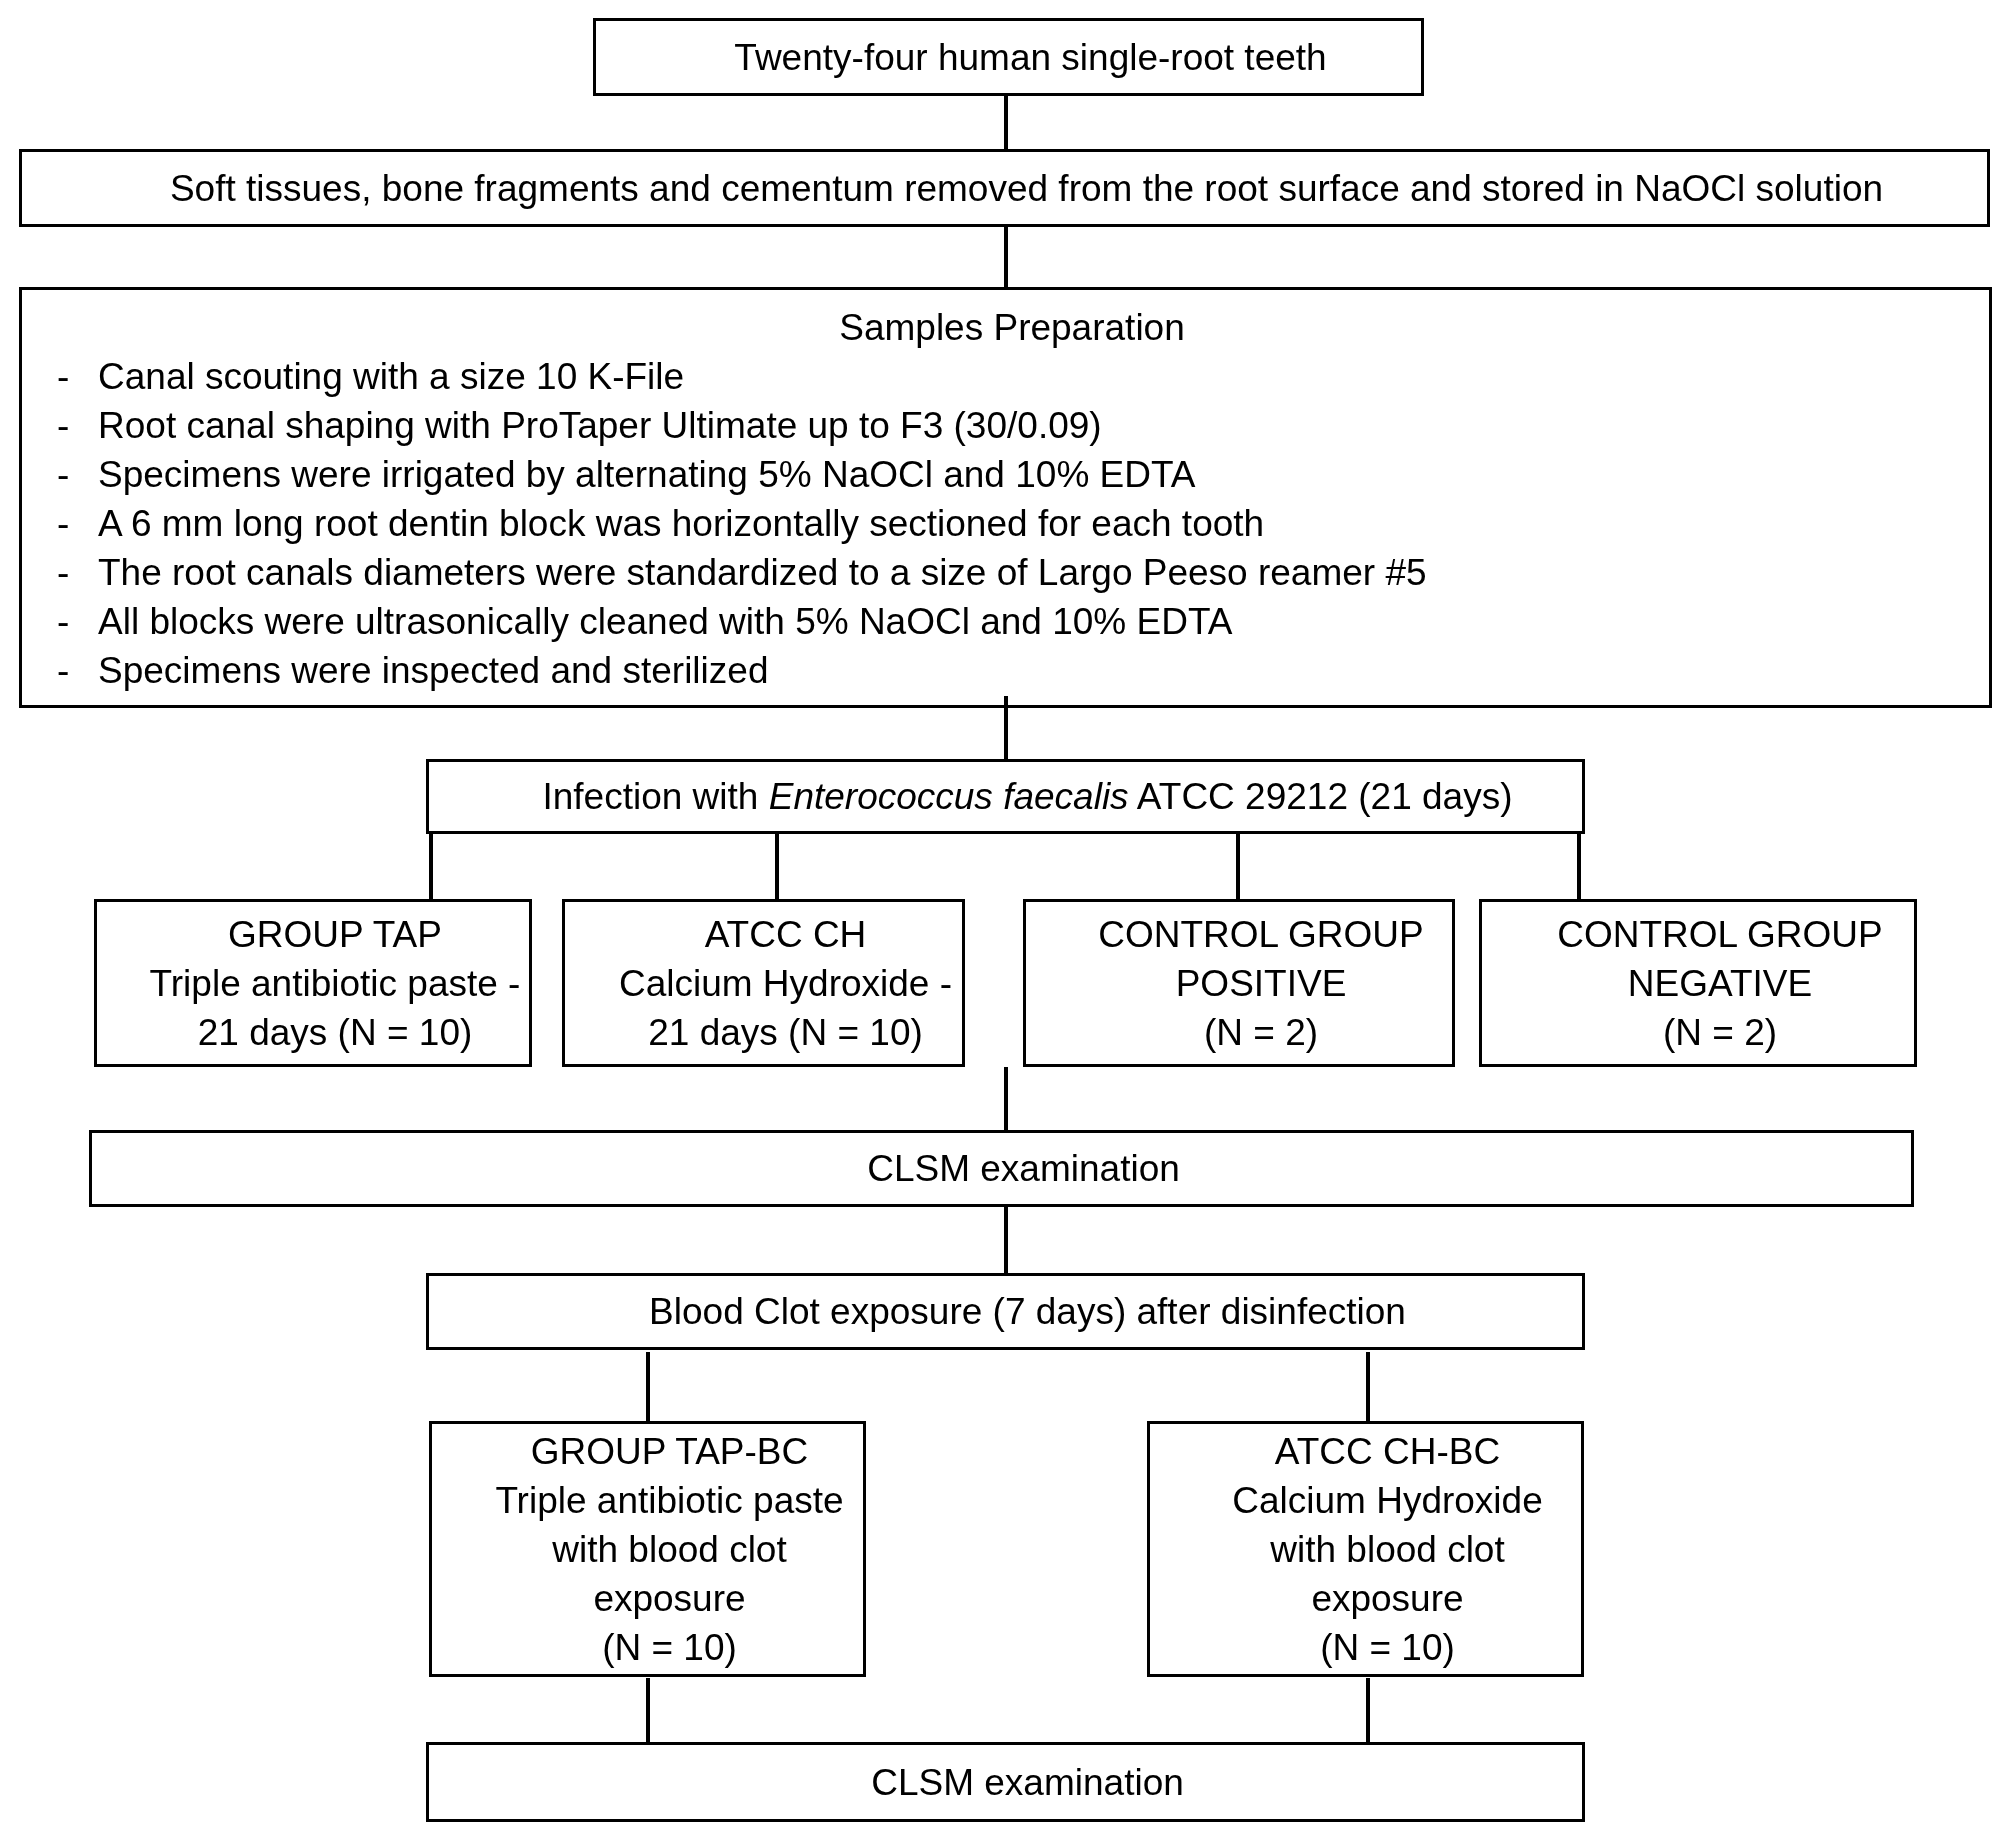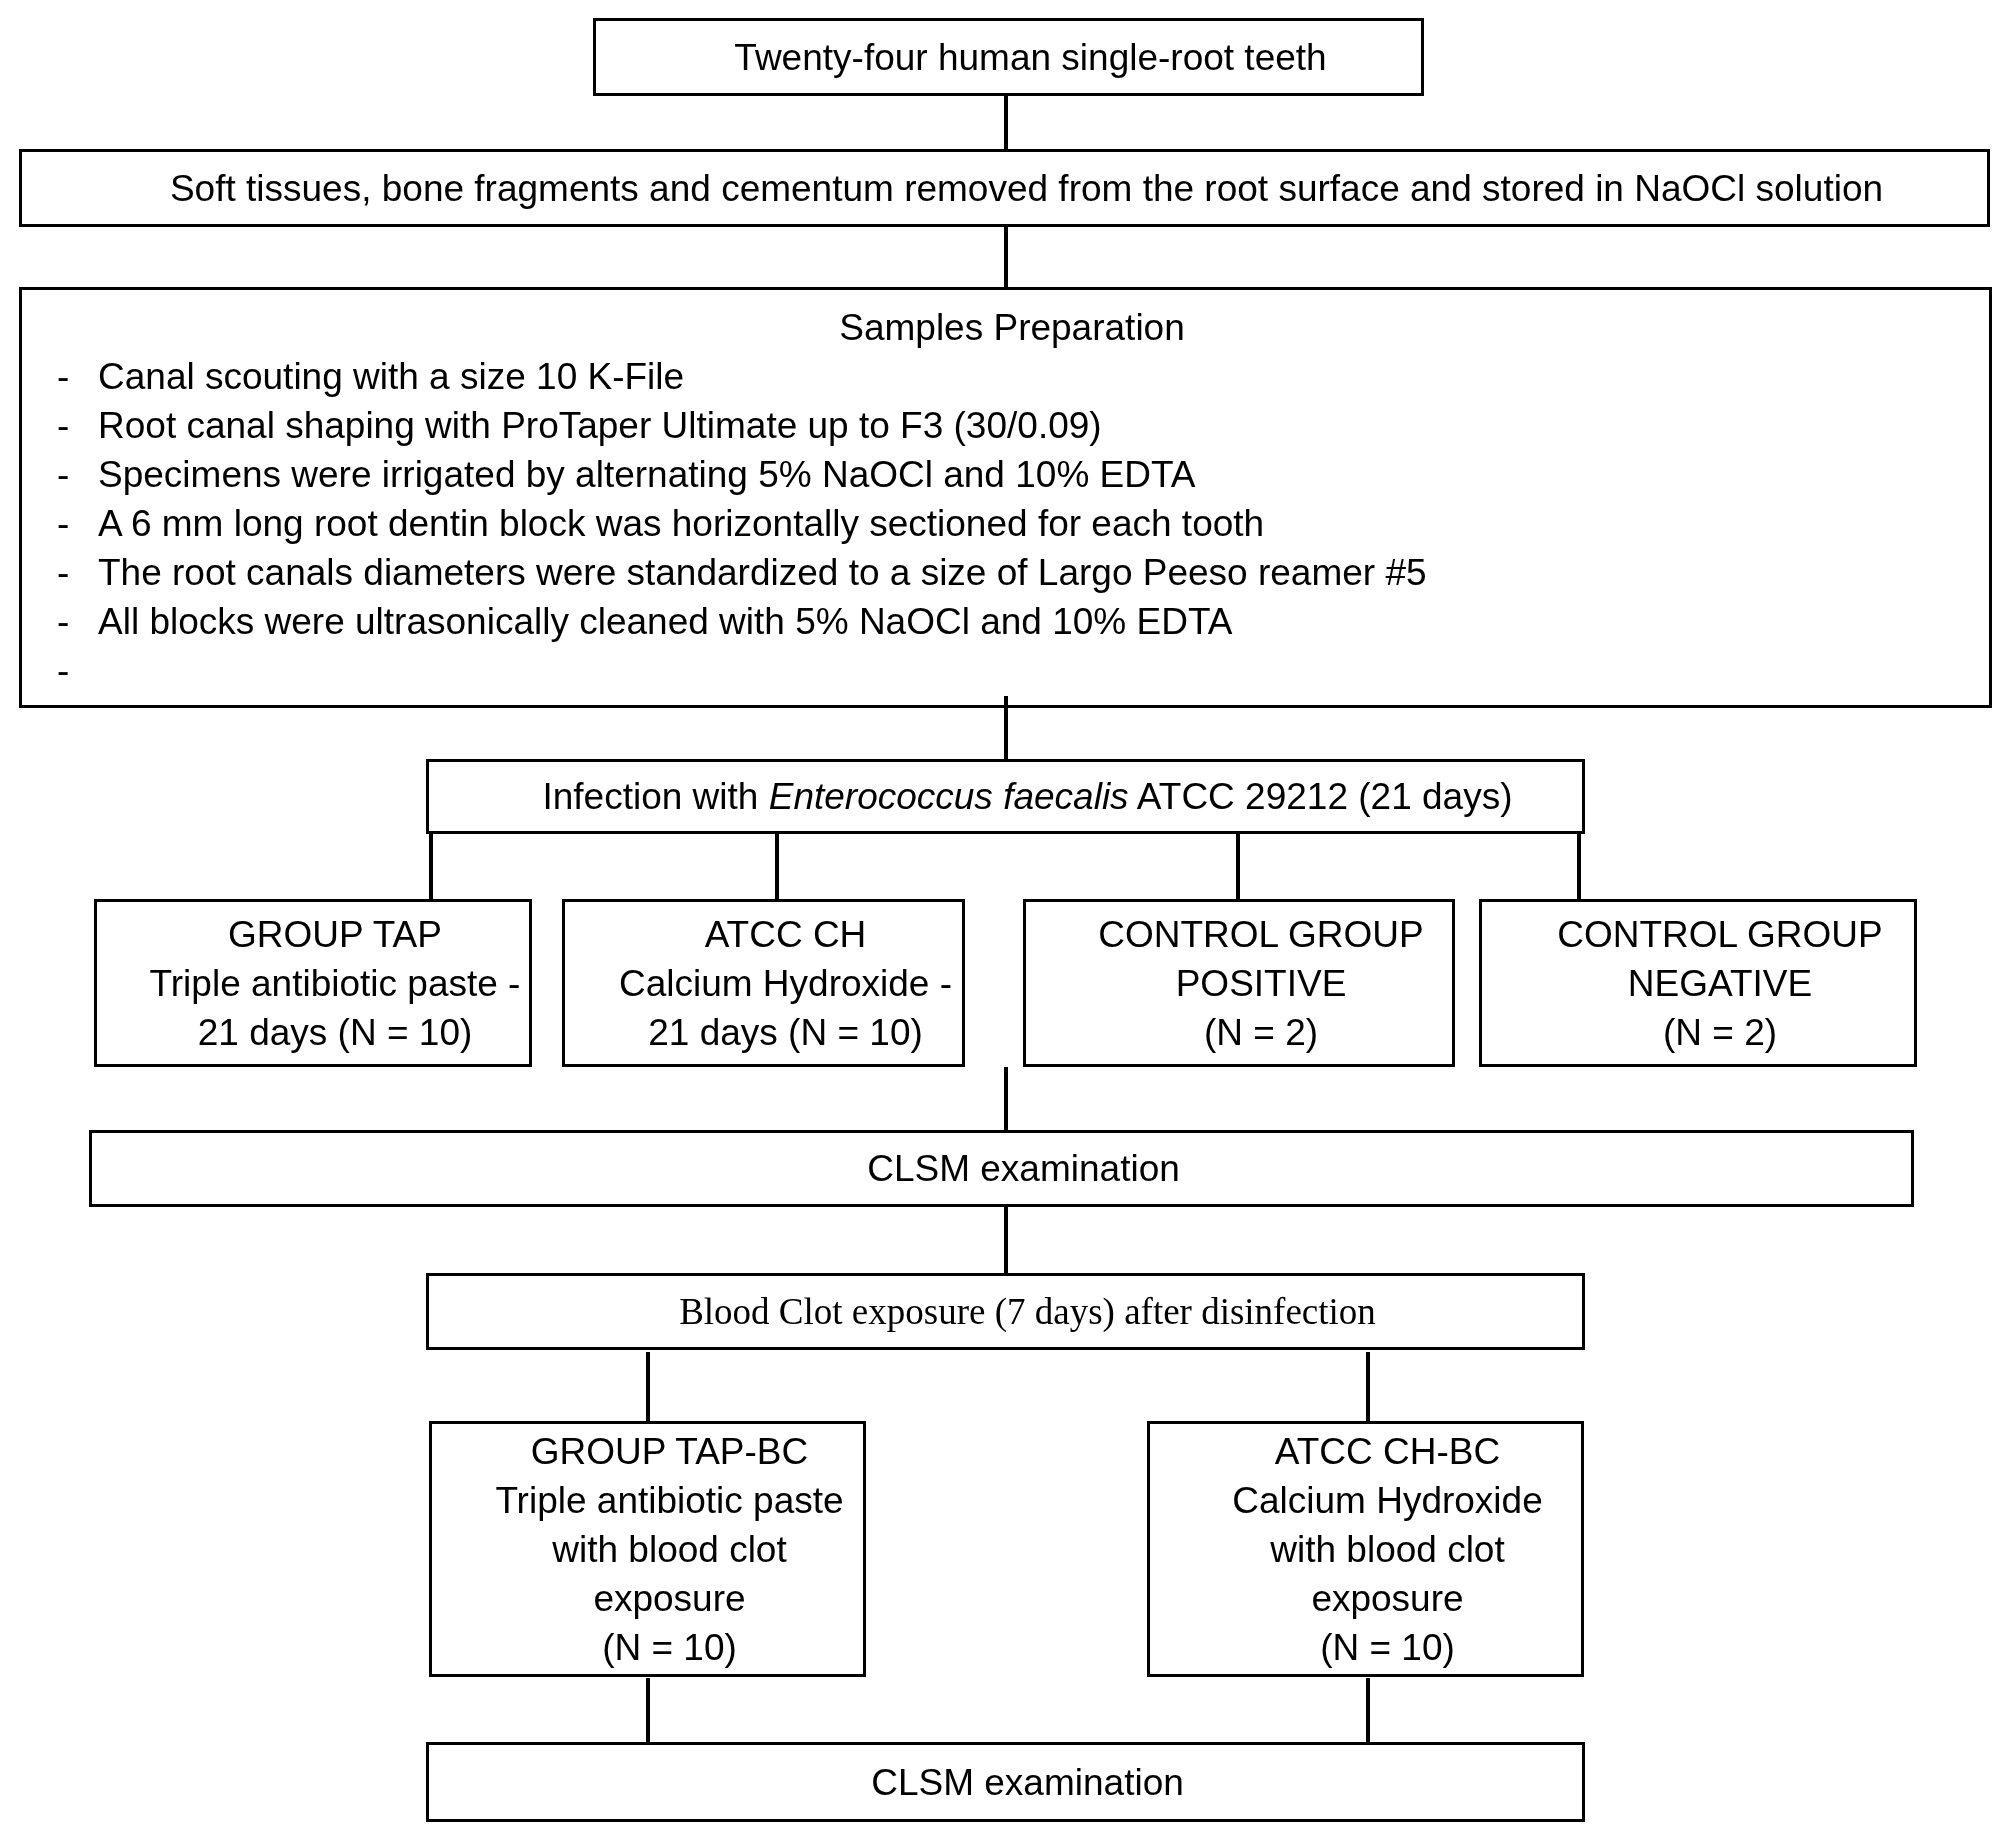--- a/index.html
+++ b/index.html
@@ -102,20 +102,21 @@
   <div class="prep-row">
     <span class="prep-marker">-</span>
     <span class="prep-text">The root canals diameters were standardized to a size of Largo Peeso reamer #5</span>
   </div>
   <div class="prep-row">
     <span class="prep-marker">-</span>
     <span class="prep-text">All blocks were ultrasonically cleaned with 5% NaOCl and 10% EDTA</span>
   </div>
   <div class="prep-row">
     <span class="prep-marker">-</span>
+    <span class="prep-text">Specimens were inspected and sterilized</span>
   </div>
 </div>
 
 <div class="vline" style="left:1004px; top:696px; height:64px;"></div>
 
 <div class="box" style="left:426px; top:759px; width:1159px; height:75px;">
   <span class="inline-row"><span>Infection with </span><span class="italic">Enterococcus faecalis</span><span> ATCC 29212 (21 days)</span></span>
 </div>
 
 <div class="vline" style="left:429px; top:834px; height:65px;"></div>
@@ -145,21 +146,21 @@
 </div>
 
 <div class="vline" style="left:1004px; top:1067px; height:63px;"></div>
 
 <div class="box" style="left:89px; top:1130px; width:1825px; height:77px;">
   <span class="line">CLSM examination</span>
 </div>
 
 <div class="vline" style="left:1004px; top:1207px; height:66px;"></div>
 
-<div class="box" style="left:426px; top:1273px; width:1159px; height:77px;font-family:Liberation Serif, serif;">
+<div class="box" style="left:426px; top:1273px; width:1159px; height:77px;">
   <span class="line">Blood Clot exposure (7 days) after disinfection</span>
 </div>
 
 <div class="vline" style="left:646px; top:1352px; height:69px;"></div>
 <div class="vline" style="left:1366px; top:1352px; height:69px;"></div>
 
 <div class="box" style="left:429px; top:1421px; width:437px; height:256px;">
   <span class="line">GROUP TAP-BC</span>
   <span class="line">Triple antibiotic paste</span>
   <span class="line">with blood clot</span>

